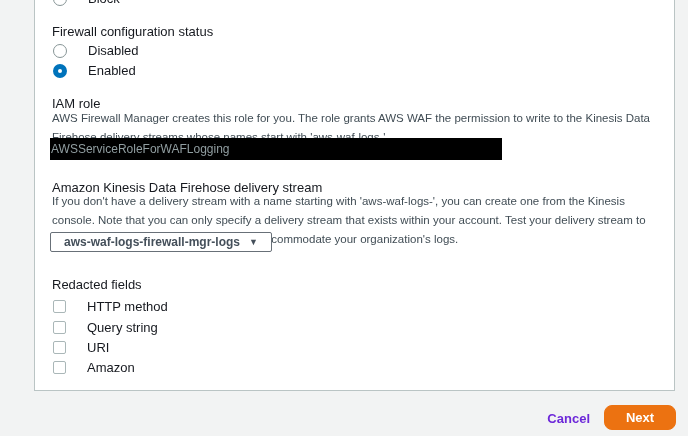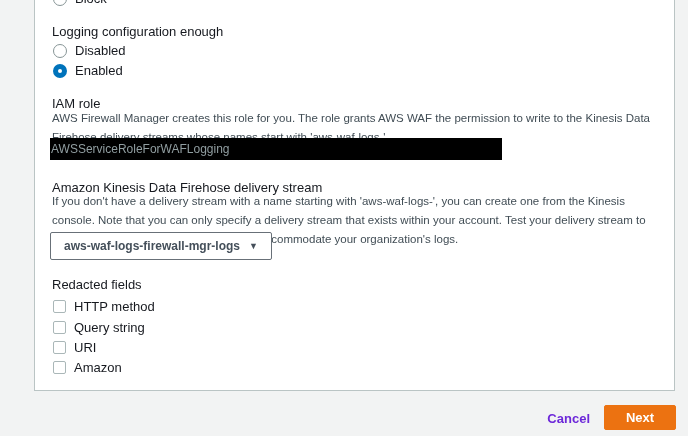--- a/index.html
+++ b/index.html
@@ -27,21 +27,21 @@
   .desc {
     font-size: 11.5px;
     line-height: 19px;
     color: #414d55;
     left: 17px;
     width: 606px;
   }
   .opt-row {
     display: flex;
     align-items: center;
-    gap: 8px;
+    gap: 21px;
     left: 18px;
     height: 15px;
   }
   .opt-label { font-size: 13px; color: #16191f; white-space: nowrap; }
   .radio {
     width: 14px; height: 14px;
     border-radius: 50%;
     border: 1px solid #879596;
     background: #fff;
     flex: 0 0 auto;
@@ -64,21 +64,21 @@
     background: #000000;
     border: none;
     font-size: 12px;
     color: #919ea1;
     padding-left: 1px;
     display: flex;
     align-items: center;
   }
   .dropdown {
     left: 15px;
-    width: 222px; height: 28px;
+    width: 222px; height: 20px;
     background: #fff;
     border: 1px solid #687078;
     border-radius: 2px;
     display: flex;
     align-items: center;
     justify-content: center;
     gap: 9px;
     cursor: pointer;
   }
   .dropdown-text {
@@ -101,39 +101,39 @@
     color: #6d28d9;
     cursor: pointer;
   }
   .footer-next {
     position: absolute;
     top: 405px;
     right: 12px;
     width: 72px; height: 25px;
     background: #ec7211;
     border: 1px solid #ec7211;
-    border-radius: 2px;
+    border-radius: 8px;
     color: #ffffff;
     font-size: 13px;
     font-weight: bold;
     font-family: "Liberation Sans", sans-serif;
     cursor: pointer;
   }
 </style>
 </head>
 <body>
 
 <div class="panel">
 
   <div class="abs opt-row" style="top:2px">
     <span class="radio"></span>
     <span class="opt-label">Block</span>
   </div>
 
-  <div class="abs field-label" style="top:35px">Logging configuration enough</div>
+  <div class="abs field-label" style="top:35px">Firewall configuration status</div>
 
   <div class="abs opt-row" style="top:54px">
     <span class="radio"></span>
     <span class="opt-label">Disabled</span>
   </div>
 
   <div class="abs opt-row" style="top:74px">
     <span class="radio selected"></span>
     <span class="opt-label">Enabled</span>
   </div>

